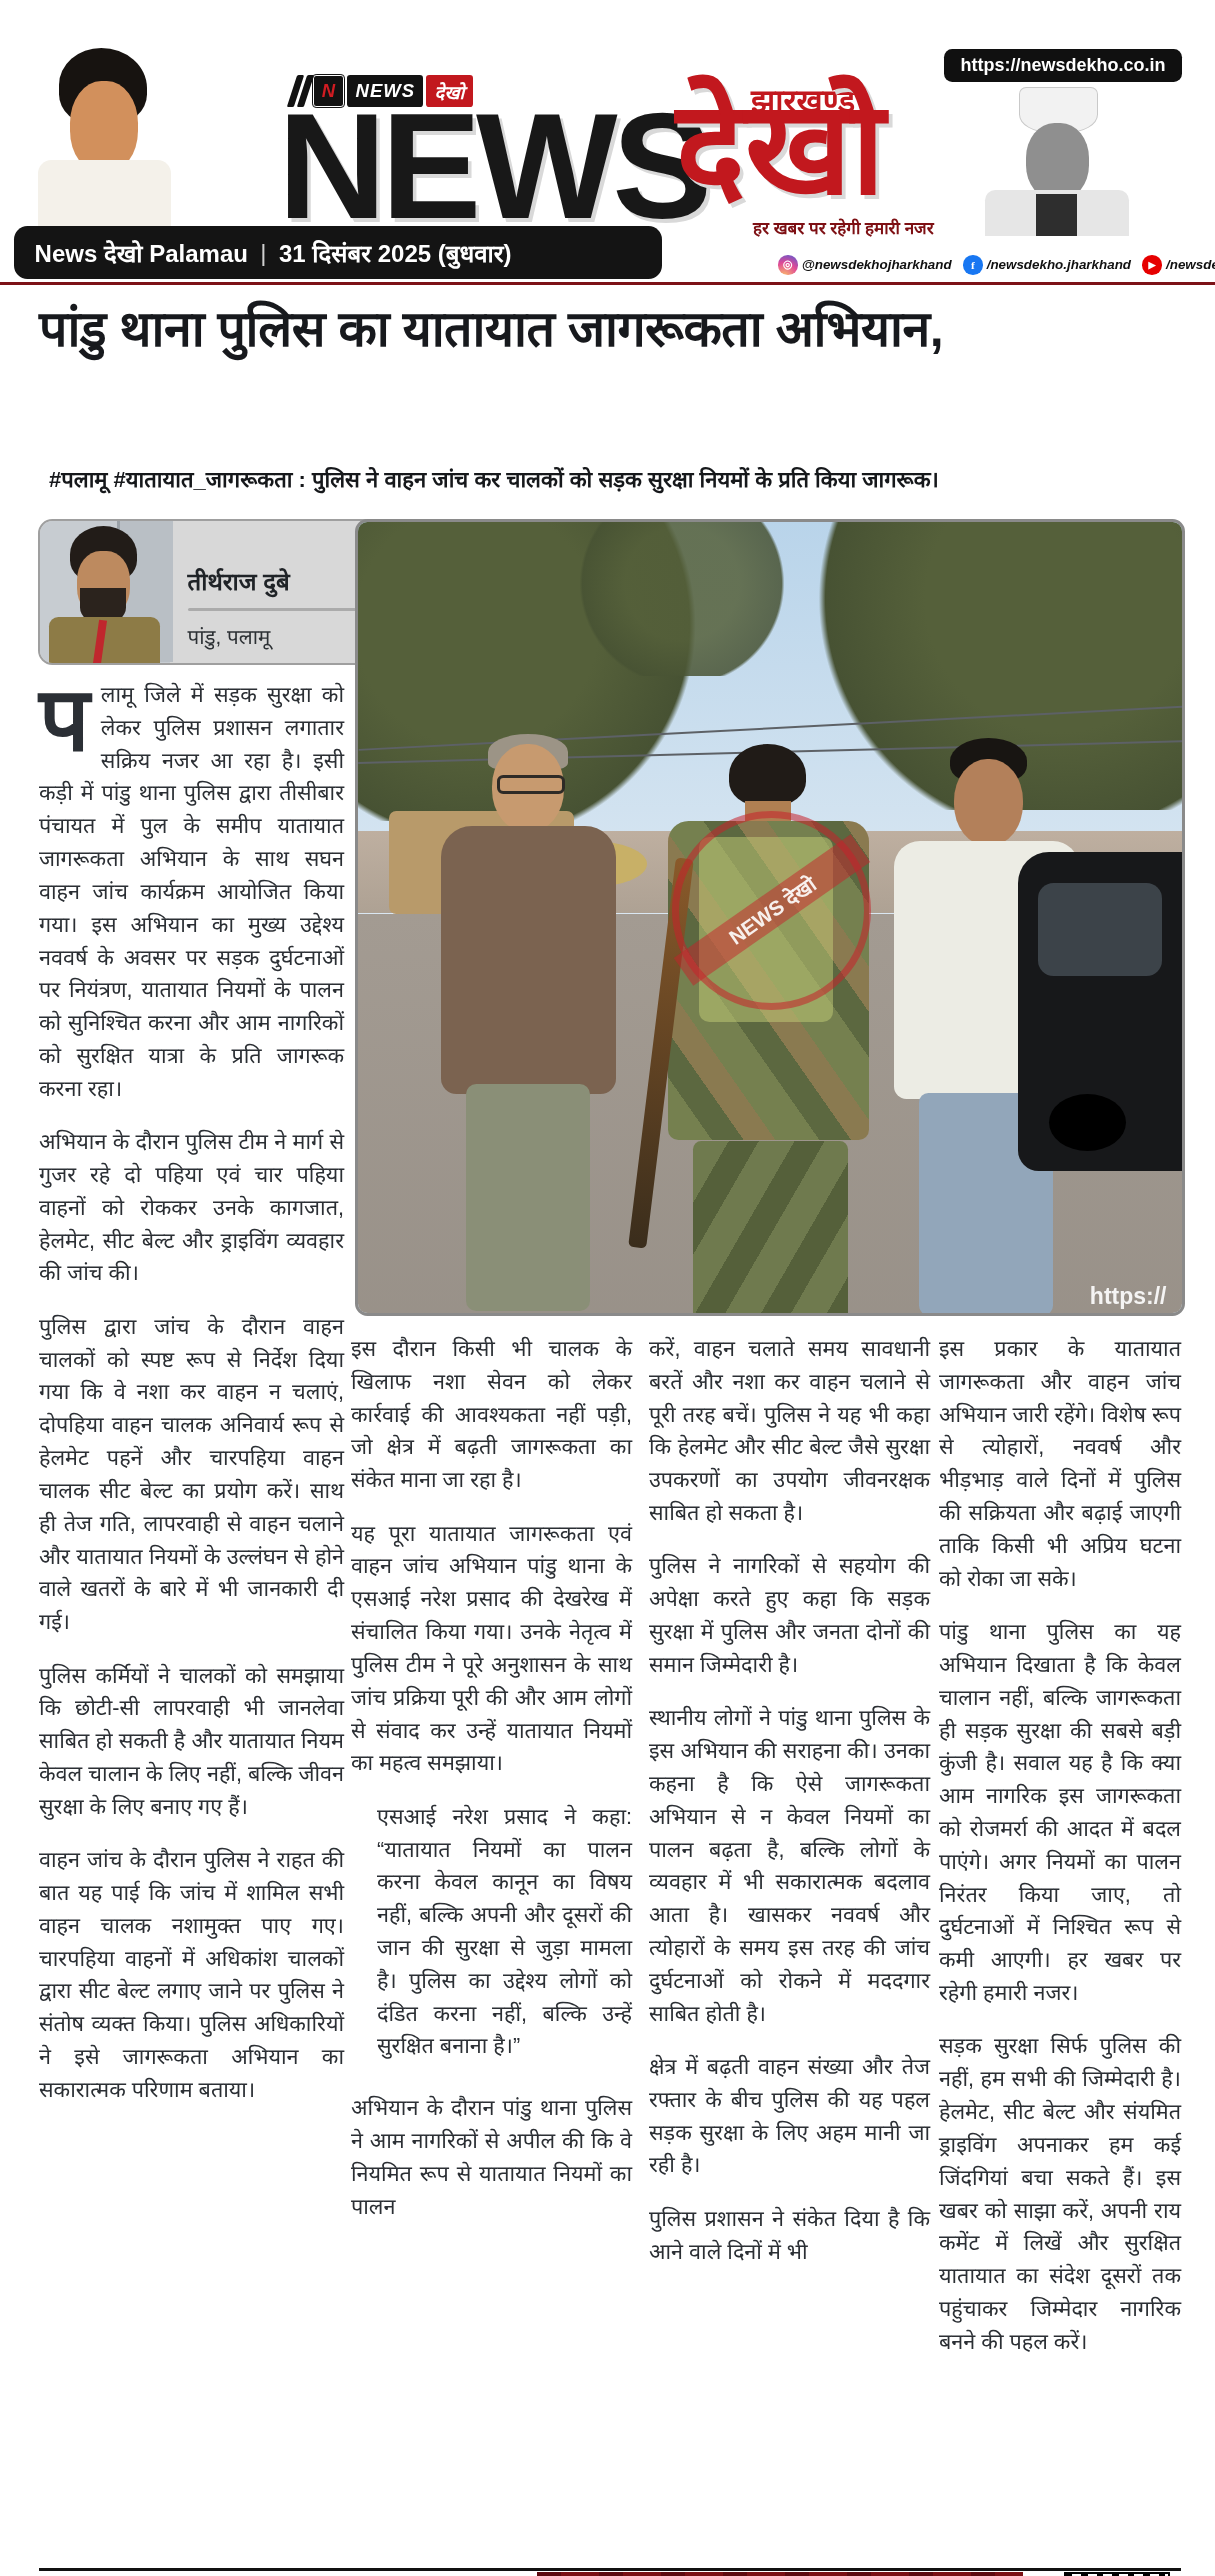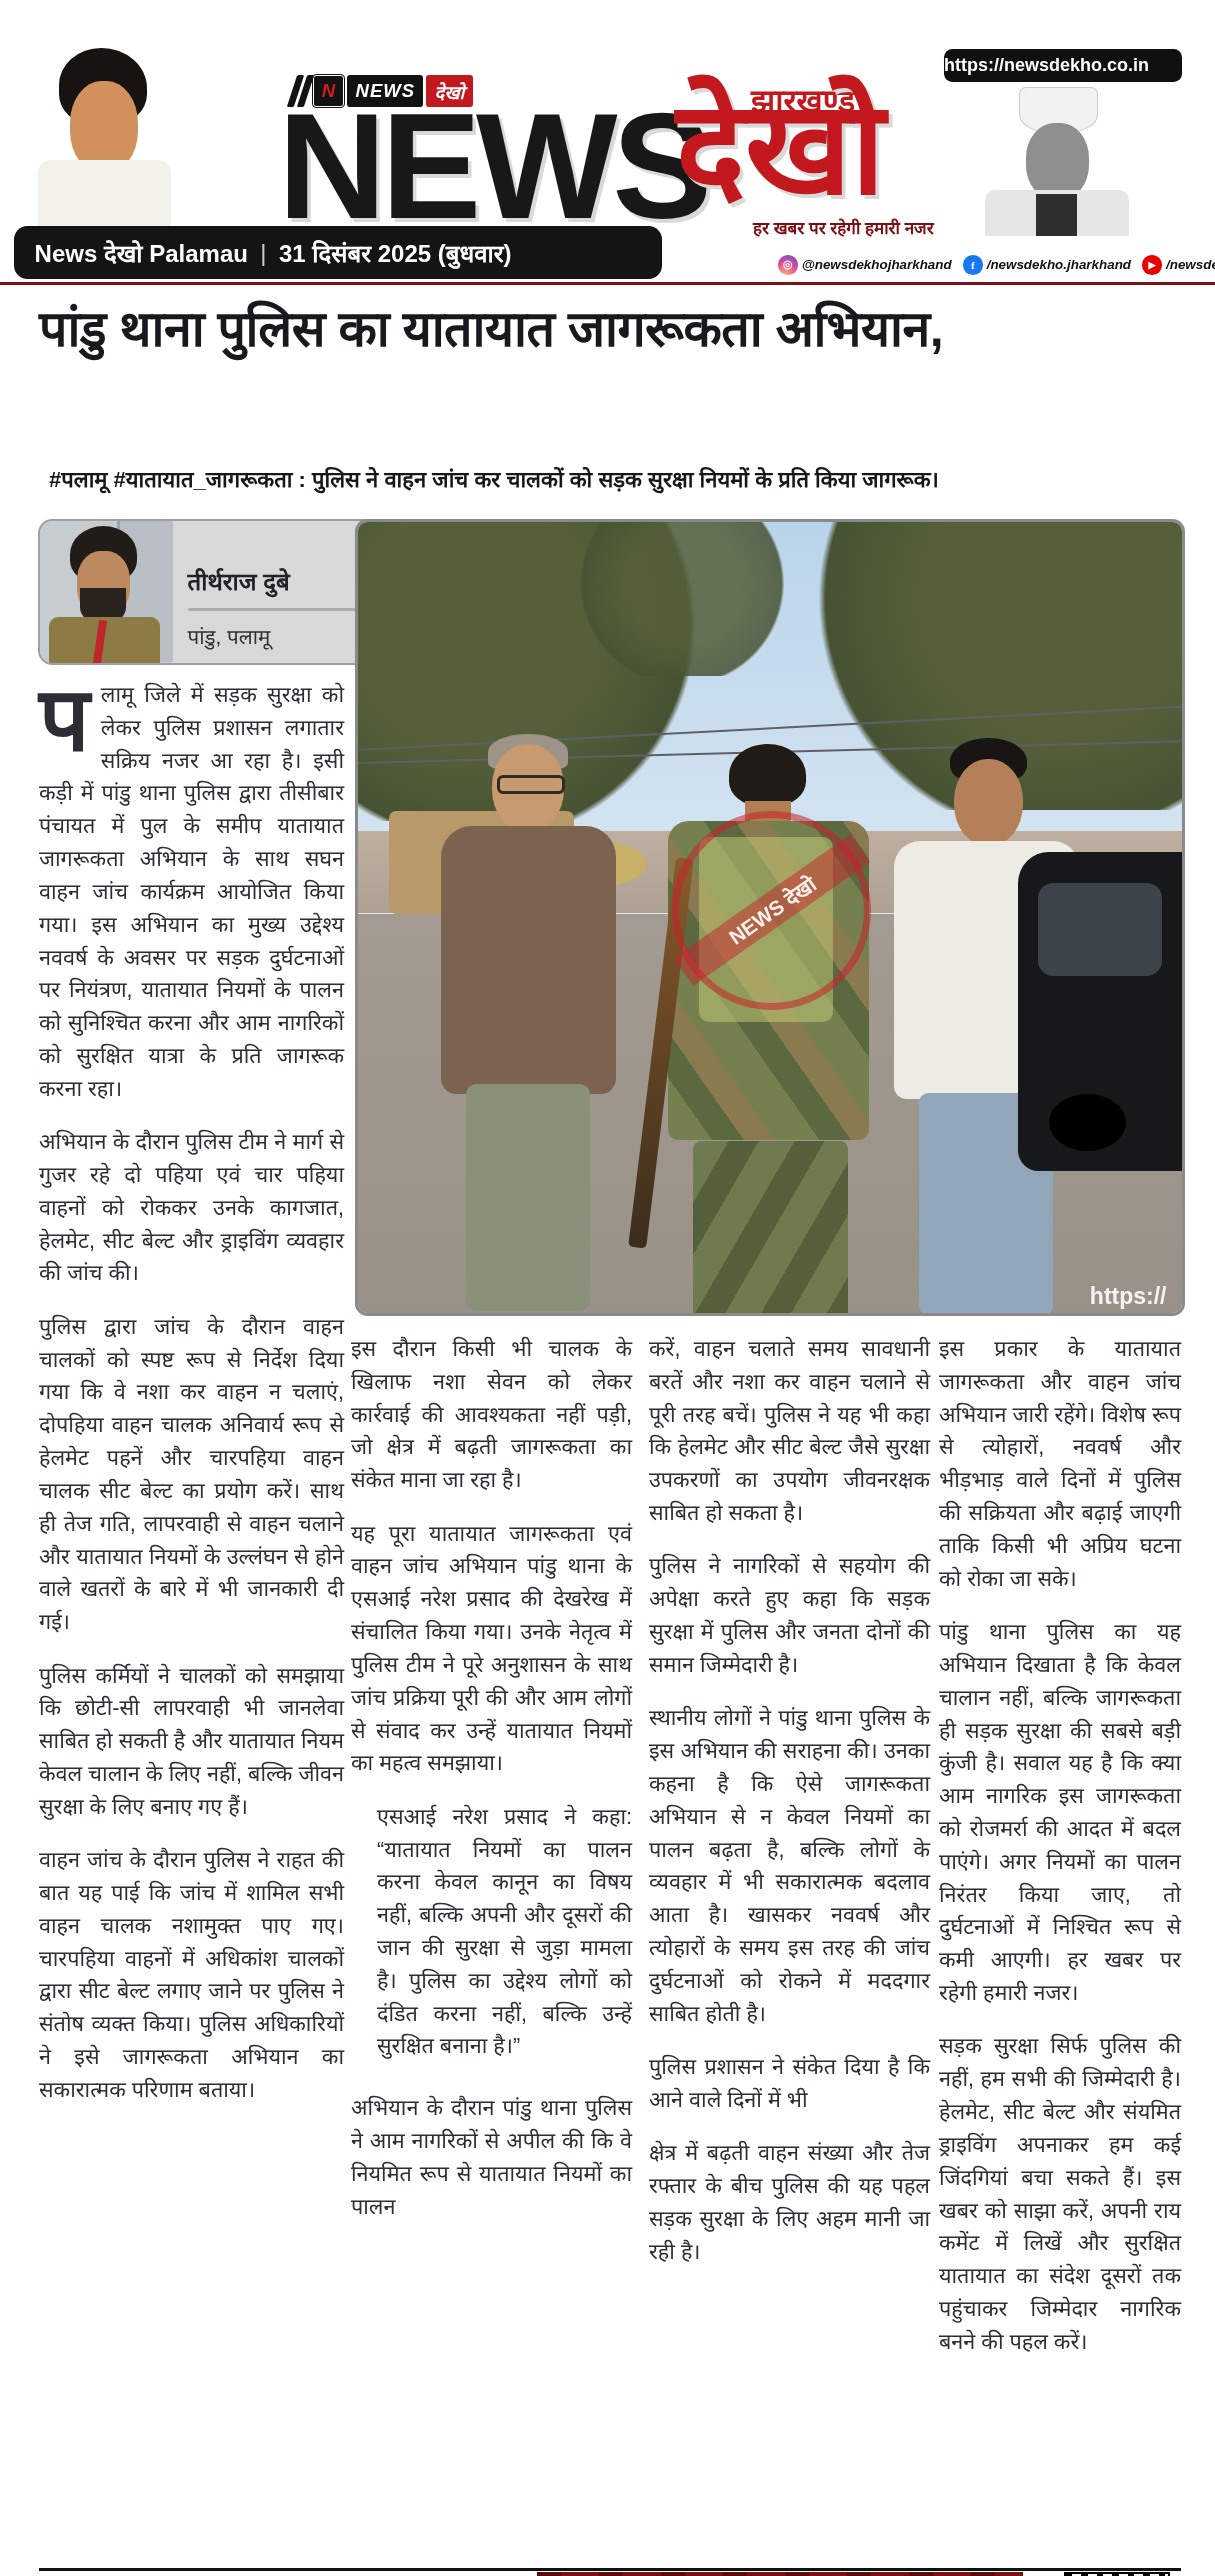--- a/index.html
+++ b/index.html
@@ -1,21 +1,21 @@
 <!DOCTYPE html>
 <html style="font-size:8.2px"><head>
 <meta charset="utf-8">
 <style>
   html,body{margin:0;padding:0;background:#ffffff;}
   #page{position:relative;width:1216px;height:2751px;background:#ffffff;overflow:hidden;
         font-family:"Liberation Sans",sans-serif;color:#2c3034;}
 
   
   .url-badge{position:absolute;left:944px;top:49px;width:238px;height:33px;background:#101010;
-             border-radius:8.2px;color:#fff;font-size:18px;font-weight:bold;text-align:left;
+             border-radius:8.2px;color:#fff;font-size:18px;font-weight:bold;text-align:center;
              line-height:33px;text-decoration:none;display:block;}
   .hdr-portrait{position:absolute;overflow:hidden;}
   .hp-left{left:38px;top:48px;width:133px;height:183px;}
   .hp-left .hair{position:absolute;left:20.6px;top:0;width:88px;height:77px;background:#171310;border-radius:48% 52% 40% 40%;}
   .hp-left .face{position:absolute;left:32px;top:33px;width:68px;height:92px;background:#d2905c;border-radius:46%;}
   .hp-left .shirt{position:absolute;left:0px;top:112px;width:133px;height:72px;background:#f4f1ea;border-radius:13.4px 13.4px 0 0;}
   .hp-right{left:959px;top:87px;width:196px;height:149px;}
   .hp-right .cap{position:absolute;left:60px;top:0;width:77px;height:44px;background:#f2f2f2;border:1px solid #c9c9c9;border-radius:7.2px 7.2px 40% 40%;}
   .hp-right .face{position:absolute;left:67px;top:36px;width:63px;height:77px;background:#8f8f8f;border-radius:45%;}
   .hp-right .body{position:absolute;left:26px;top:103px;width:144px;height:47px;background:#e6e6e6;border-radius:10.3px 10.3px 0 0;}
@@ -285,22 +285,22 @@
     <p>इस दौरान किसी भी चालक के खिलाफ नशा सेवन को लेकर कार्रवाई की आवश्यकता नहीं पड़ी, जो क्षेत्र में बढ़ती जागरूकता का संकेत माना जा रहा है।</p>
     <p>यह पूरा यातायात जागरूकता एवं वाहन जांच अभियान पांडु थाना के एसआई नरेश प्रसाद की देखरेख में संचालित किया गया। उनके नेतृत्व में पुलिस टीम ने पूरे अनुशासन के साथ जांच प्रक्रिया पूरी की और आम लोगों से संवाद कर उन्हें यातायात नियमों का महत्व समझाया।</p>
     <p class="quote-p">एसआई नरेश प्रसाद ने कहा: “यातायात नियमों का पालन करना केवल कानून का विषय नहीं, बल्कि अपनी और दूसरों की जान की सुरक्षा से जुड़ा मामला है। पुलिस का उद्देश्य लोगों को दंडित करना नहीं, बल्कि उन्हें सुरक्षित बनाना है।”</p>
     <p>अभियान के दौरान पांडु थाना पुलिस ने आम नागरिकों से अपील की कि वे नियमित रूप से यातायात नियमों का पालन</p>
   </div>
 
   <div class="col col3">
     <p>करें, वाहन चलाते समय सावधानी बरतें और नशा कर वाहन चलाने से पूरी तरह बचें। पुलिस ने यह भी कहा कि हेलमेट और सीट बेल्ट जैसे सुरक्षा उपकरणों का उपयोग जीवनरक्षक साबित हो सकता है।</p>
     <p>पुलिस ने नागरिकों से सहयोग की अपेक्षा करते हुए कहा कि सड़क सुरक्षा में पुलिस और जनता दोनों की समान जिम्मेदारी है।</p>
     <p>स्थानीय लोगों ने पांडु थाना पुलिस के इस अभियान की सराहना की। उनका कहना है कि ऐसे जागरूकता अभियान से न केवल नियमों का पालन बढ़ता है, बल्कि लोगों के व्यवहार में भी सकारात्मक बदलाव आता है। खासकर नववर्ष और त्योहारों के समय इस तरह की जांच दुर्घटनाओं को रोकने में मददगार साबित होती है।</p>
+    <p>क्षेत्र में बढ़ती वाहन संख्या और तेज रफ्तार के बीच पुलिस की यह पहल सड़क सुरक्षा के लिए अहम मानी जा रही है।</p>
     <p>पुलिस प्रशासन ने संकेत दिया है कि आने वाले दिनों में भी</p>
-    <p>क्षेत्र में बढ़ती वाहन संख्या और तेज रफ्तार के बीच पुलिस की यह पहल सड़क सुरक्षा के लिए अहम मानी जा रही है।</p>
   </div>
 
   <div class="col col4">
     <p>इस प्रकार के यातायात जागरूकता और वाहन जांच अभियान जारी रहेंगे। विशेष रूप से त्योहारों, नववर्ष और भीड़भाड़ वाले दिनों में पुलिस की सक्रियता और बढ़ाई जाएगी ताकि किसी भी अप्रिय घटना को रोका जा सके।</p>
     <p>पांडु थाना पुलिस का यह अभियान दिखाता है कि केवल चालान नहीं, बल्कि जागरूकता ही सड़क सुरक्षा की सबसे बड़ी कुंजी है। सवाल यह है कि क्या आम नागरिक इस जागरूकता को रोजमर्रा की आदत में बदल पाएंगे। अगर नियमों का पालन निरंतर किया जाए, तो दुर्घटनाओं में निश्चित रूप से कमी आएगी। हर खबर पर रहेगी हमारी नजर।</p>
     <p>सड़क सुरक्षा सिर्फ पुलिस की नहीं, हम सभी की जिम्मेदारी है। हेलमेट, सीट बेल्ट और संयमित ड्राइविंग अपनाकर हम कई जिंदगियां बचा सकते हैं। इस खबर को साझा करें, अपनी राय कमेंट में लिखें और सुरक्षित यातायात का संदेश दूसरों तक पहुंचाकर जिम्मेदार नागरिक बनने की पहल करें।</p>
   </div>
 
   <div class="bottom-rule"></div>
 

